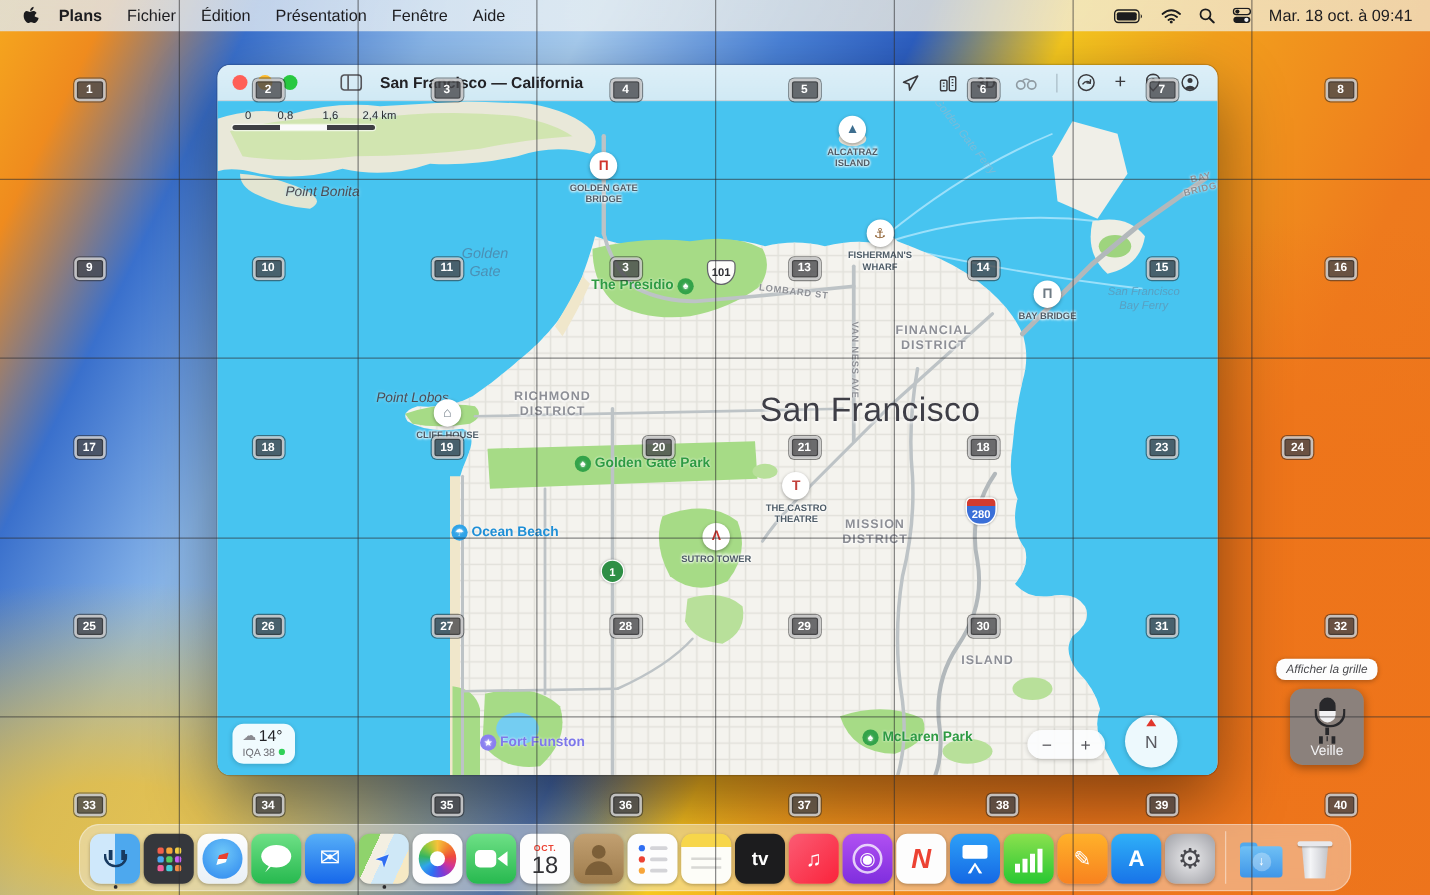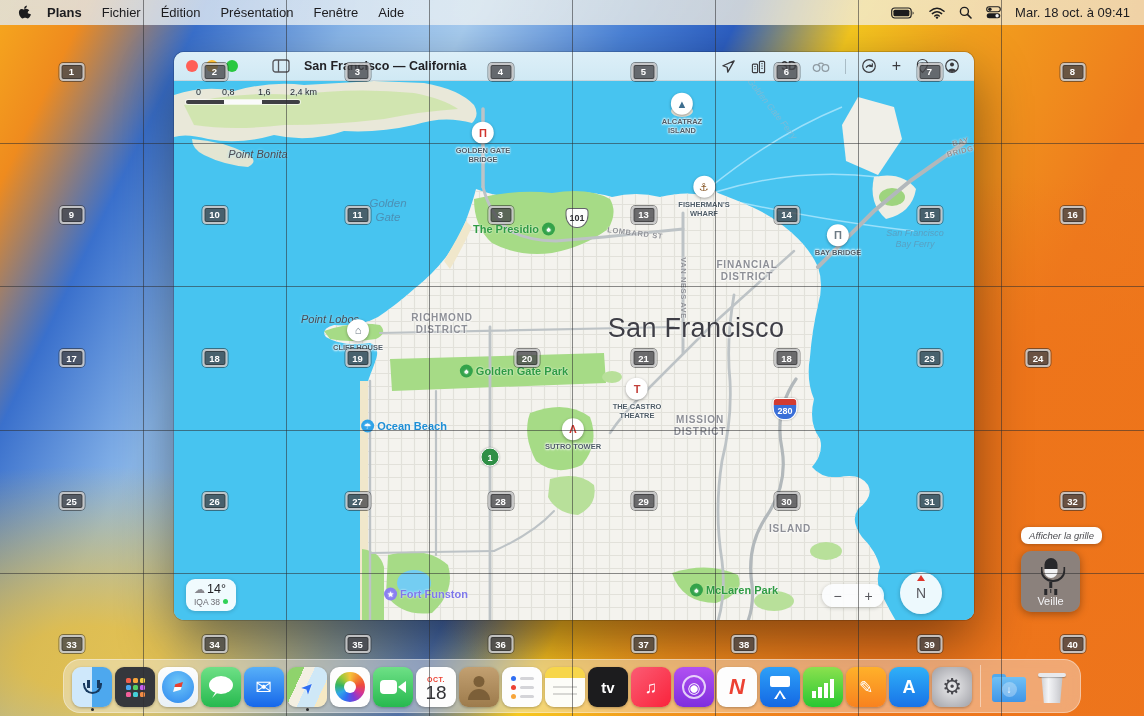--- a/index.html
+++ b/index.html
@@ -98,21 +98,21 @@
     box-shadow:0 1px 4px rgba(0,0,0,.2);color:#55555b;font-size:14px;}
   .zoomctl span{flex:1;text-align:center;}
   .compass{position:absolute;right:32px;bottom:7px;z-index:4;width:42px;height:42px;border-radius:50%;
     background:rgba(252,253,254,.92);box-shadow:0 1px 4px rgba(0,0,0,.25);display:flex;
     align-items:center;justify-content:center;font-size:14px;color:#5a5a60;}
   .compass::before{content:"";position:absolute;top:3px;left:50%;transform:translateX(-50%);
     border-left:4px solid transparent;border-right:4px solid transparent;border-bottom:6px solid #e0362b;}
 
   
   .voice{position:absolute;right:42px;bottom:104px;z-index:30;display:flex;flex-direction:column;
-    gap:7px;}
+    align-items:center;gap:7px;}
   .vtip{background:#fdfdfd;border-radius:7px;padding:3px 8px;font-size:9.5px;font-style:italic;
     color:#4c4c50;box-shadow:0 1px 4px rgba(0,0,0,.3);}
   .vbox{width:59px;height:61px;border-radius:10px;background:rgba(130,130,132,.92);
     box-shadow:0 2px 8px rgba(0,0,0,.35);display:flex;flex-direction:column;align-items:center;
     justify-content:flex-end;position:relative;}
   .mic{position:absolute;top:7px;left:50%;transform:translateX(-50%);width:13px;height:20px;
     border-radius:7px;background:linear-gradient(180deg,#28282b 55%,#f2f2f4 55%);}
   .mic::before{content:"";position:absolute;left:-4px;top:9px;width:21px;height:13px;
     border:2.5px solid #28282b;border-top:none;border-radius:0 0 12px 12px;}
   .mic::after{content:"";position:absolute;left:50%;transform:translateX(-50%);top:24px;width:2.5px;
@@ -637,16 +637,16 @@
     <div class="gchip" style="left: 500.5px; top: 501.2px;">28</div>
     <div class="gchip" style="left: 643.5px; top: 501.2px;">29</div>
     <div class="gchip" style="left: 786.5px; top: 501.2px;">30</div>
     <div class="gchip" style="left: 929.5px; top: 501.2px;">31</div>
     <div class="gchip" style="left: 1072.5px; top: 501.2px;">32</div>
     <div class="gchip" style="left: 71.5px; top: 644.4px;">33</div>
     <div class="gchip" style="left: 214.5px; top: 644.4px;">34</div>
     <div class="gchip" style="left: 357.5px; top: 644.4px;">35</div>
     <div class="gchip" style="left: 500.5px; top: 644.4px;">36</div>
     <div class="gchip" style="left: 643.5px; top: 644.4px;">37</div>
-    <div class="gchip" style="left: 744px; top: 644.4px;">38</div>
+    <div class="gchip" style="left: 802px; top: 644.4px;">38</div>
     <div class="gchip" style="left: 929.5px; top: 644.4px;">39</div>
     <div class="gchip" style="left: 1072.5px; top: 644.4px;">40</div>
   </div>
 
 </body></html>

